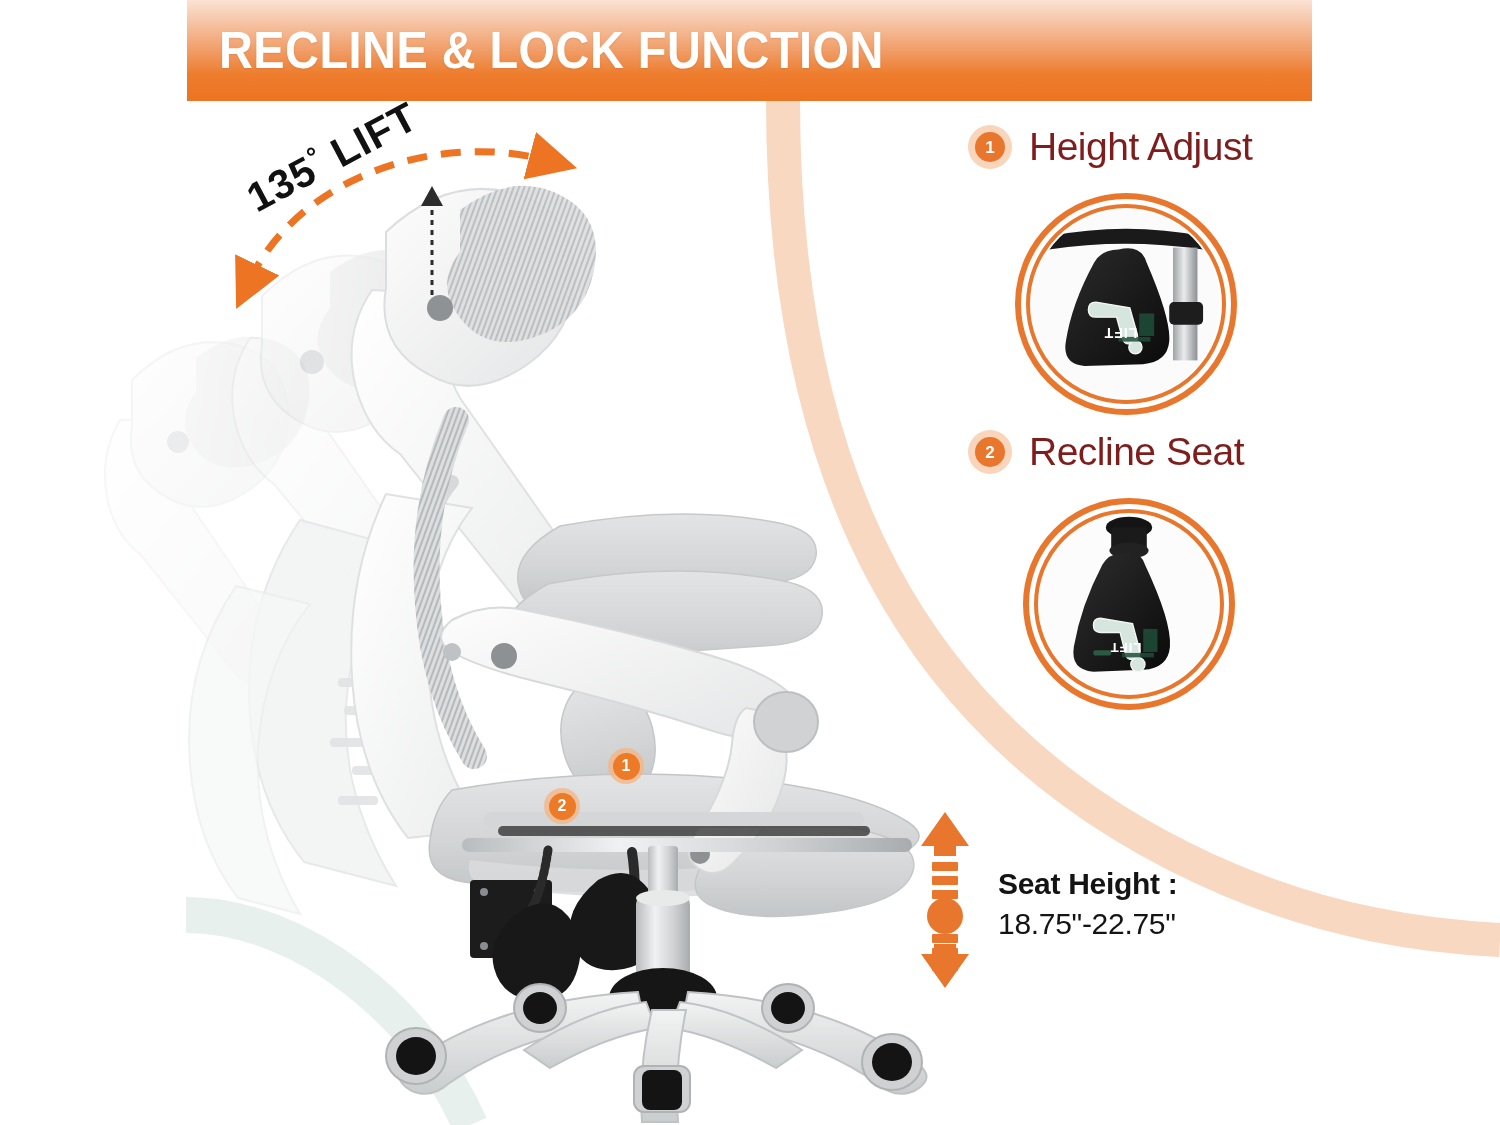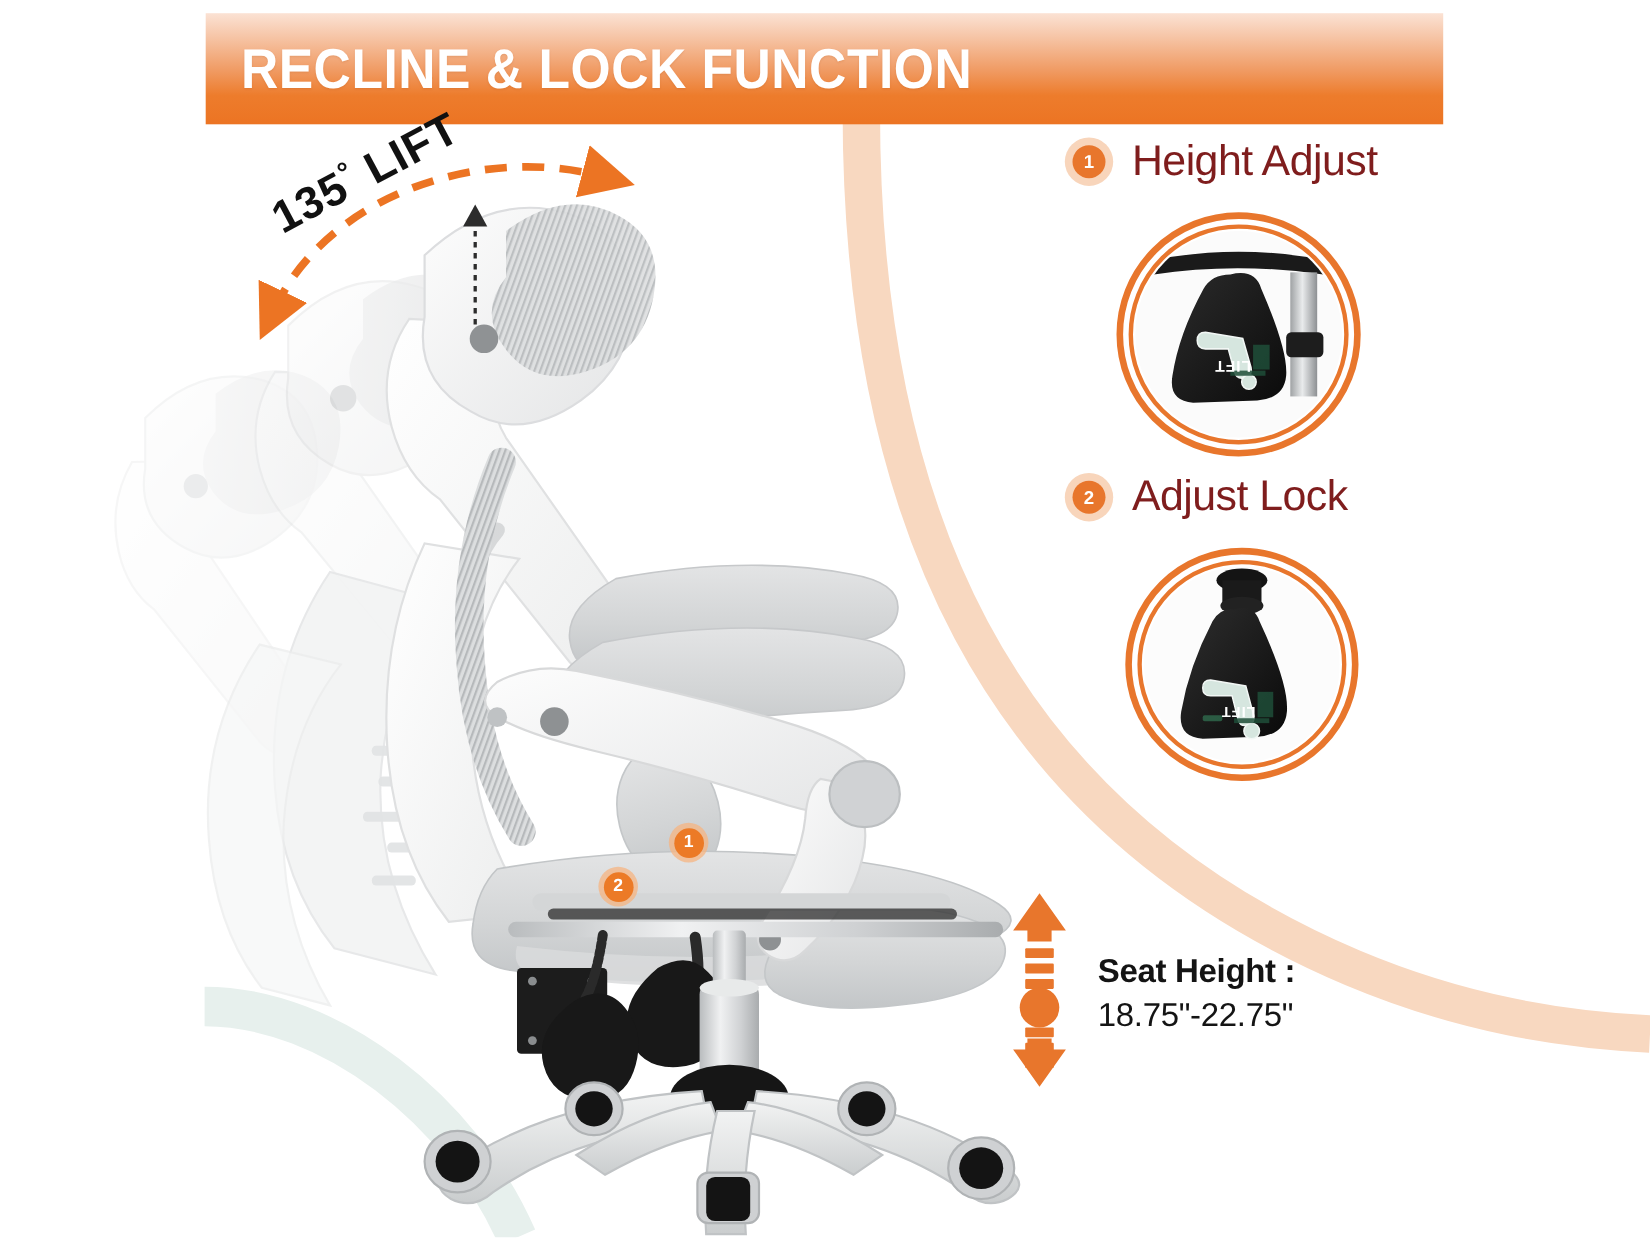--- a/index.html
+++ b/index.html
@@ -19,21 +19,21 @@
     background:#ffffff;
     overflow:hidden;
   }
 
   
   .bg-layer { position:absolute; inset:0; pointer-events:none; }
 
   
   .banner {
     position:absolute;
-    left:187px; top:12px;
+    left:187px; top:0px;
     width:1125px; height:101px;
     background:linear-gradient(180deg,#fbe2d4 0%, #f6c4a5 22%, #f09a62 52%, #ed7c2c 74%, #ec7423 100%);
     display:flex;
     align-items:center;
     overflow:hidden;
   }
   .banner-title {
     margin-left:32px;
     color:#ffffff;
     font-size:51px;
@@ -406,21 +406,21 @@
     </div>
     <div class="ring-outer"></div>
     <div class="ring-inner"></div>
   </div>
 
   <div class="callout callout-2">
     <div class="badge-wrap">
       <div class="badge-ring"></div>
       <div class="badge-core">2</div>
     </div>
-    <div class="callout-label">Adjust Lock</div>
+    <div class="callout-label">Recline Seat</div>
   </div>
 
   <div class="inset inset-2">
     <div class="inset-photo">
       <svg viewBox="0 0 200 200" width="100%" height="100%">
         <defs>
           <linearGradient id="lv2" x1="0" y1="0" x2="1" y2="1">
             <stop offset="0%" stop-color="#2e2e2e"></stop>
               <stop offset="100%" stop-color="#0a0a0a"></stop>
           </linearGradient>

